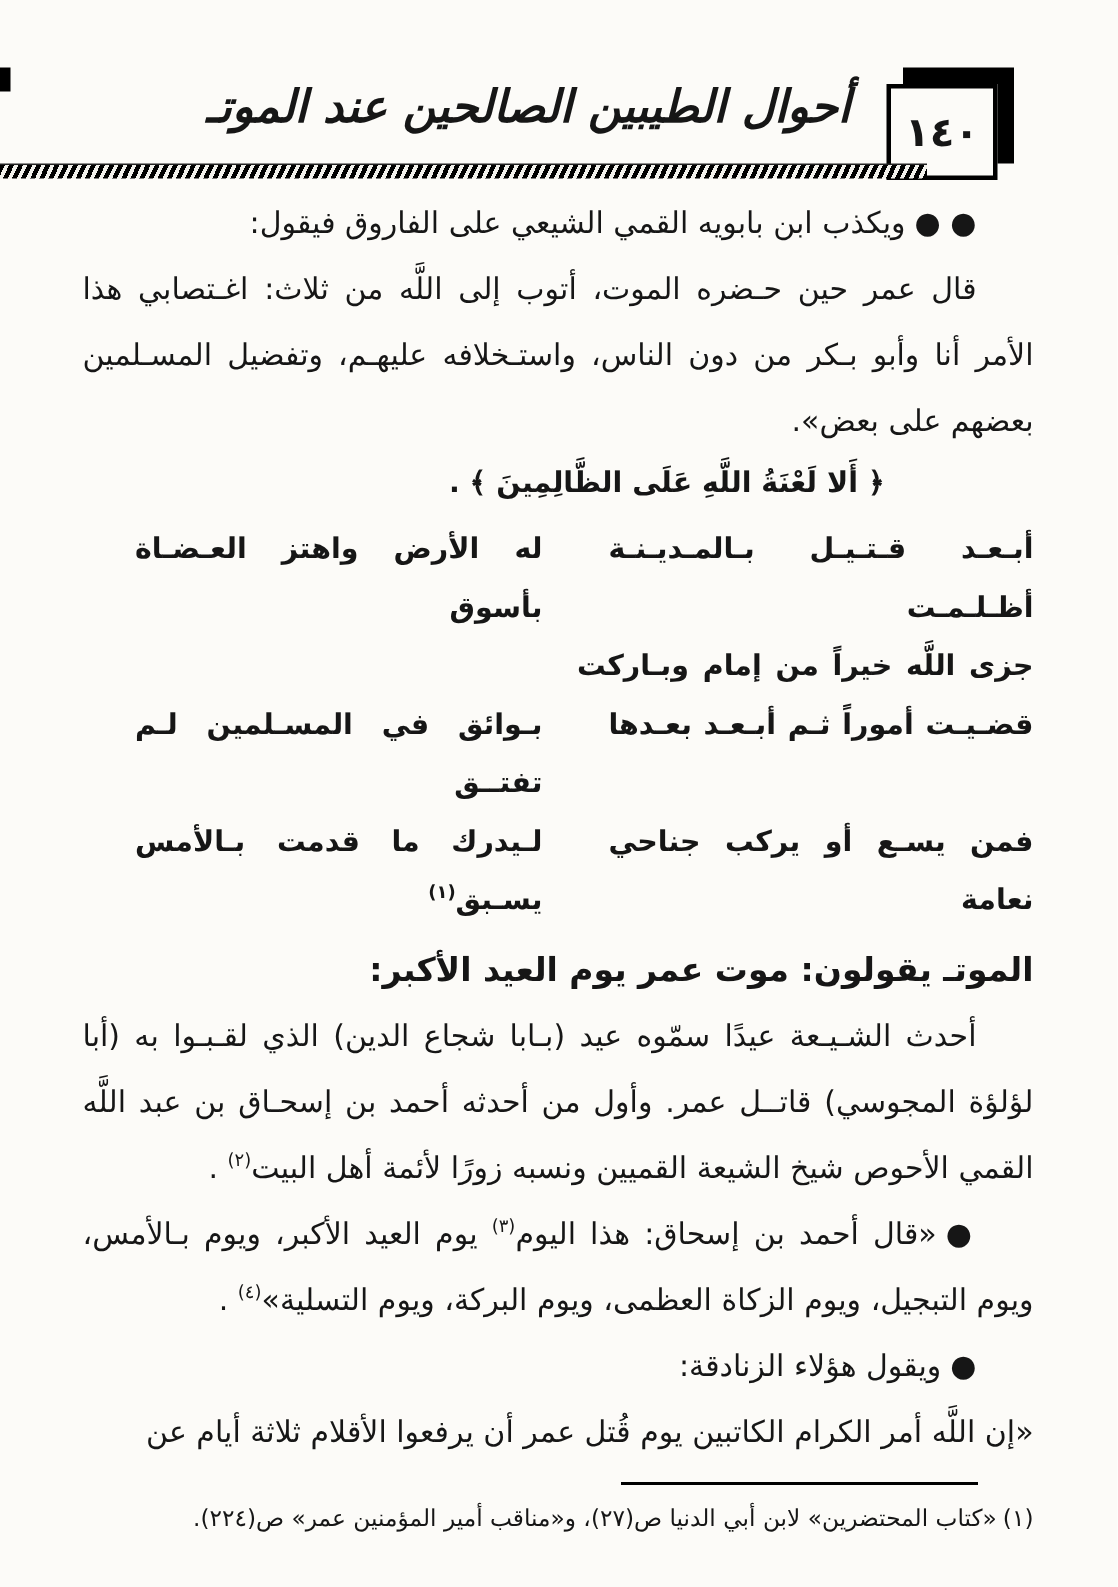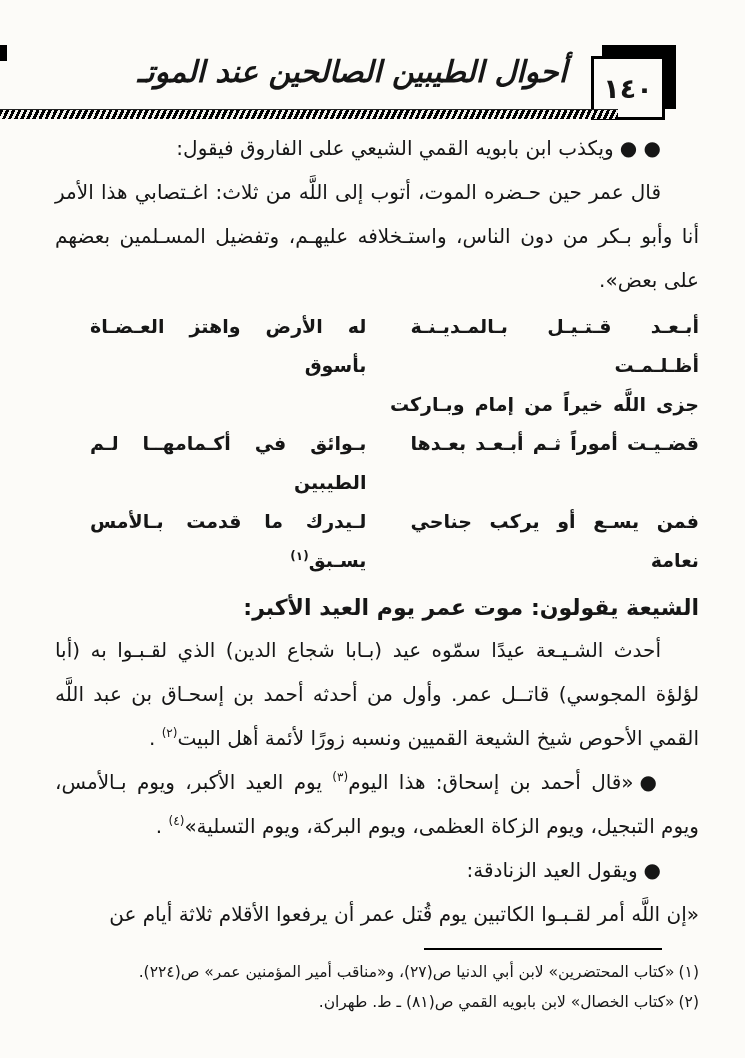--- a/index.html
+++ b/index.html
@@ -32,21 +32,21 @@
     position:absolute;top:109px;left:0;
     width:618px;height:9px;
     background:repeating-linear-gradient(115deg,#000 0 3px,#f2f1ec 3px 5.5px);
     border-top:1px solid #222;
   }
   .scan-artifact{
     position:absolute;top:45px;left:0;width:7px;height:16px;background:#000;
   }
   
   .content{
-    position:absolute;top:126px;right:46px;left:55px;
+    position:absolute;top:126px;right:56px;left:55px;
   }
   .para{
     margin:0;font-size:20px;line-height:44px;
     text-align:justify;
   }
   .indent{text-indent:38px;}
   .bullet{letter-spacing:3px;margin-left:6px;}
   sup.note{font-size:12px;line-height:0;}
   .quran{
     font-size:19px;font-weight:bold;line-height:40px;
@@ -83,51 +83,51 @@
     <span>١٤٠</span>
   </div>
   <div class="header-rule"></div>
 
   <div class="content">
 
     <p class="para indent"><span class="bullet">● ●</span><span>ويكذب ابن بابويه القمي الشيعي على الفاروق فيقول:</span></p>
 
     <p class="para indent">قال عمر حين حـضره الموت، أتوب إلى اللَّه من ثلاث: اغـتصابي هذا الأمر أنا وأبو بـكر من دون الناس، واستـخلافه عليهـم، وتفضيل المسـلمين بعضهم على بعض».</p>
 
+    <p class="quran">﴿ أَلا لَعْنَةُ اللَّهِ عَلَى الظَّالِمِينَ ﴾ .</p>
 
     <div class="poetry">
       <div class="poetry-line">
         <span class="hemi-r">أبـعـد قـتـيـل بـالمـديـنـة أظـلـمـت</span>
         <span class="hemi-l">له الأرض واهتز العـضـاة بأسوق</span>
       </div>
       <div class="poetry-line">
         <span class="hemi-r">جزى اللَّه خيراً من إمام وبـاركت</span>
       </div>
       <div class="poetry-line">
         <span class="hemi-r">قضـيـت أموراً ثـم أبـعـد بعـدها</span>
-        <span class="hemi-l">بـوائق في أكـمامهــا لـم الطيبين</span>
+        <span class="hemi-l">بـوائق في المسـلمين لـم تفتــق</span>
       </div>
       <div class="poetry-line">
         <span class="hemi-r">فمن يسـع أو يركب جناحي نعامة</span>
         <span class="hemi-l"><span>لـيدرك ما قدمت بـالأمس يسـبق</span><sup class="note">(١)</sup></span>
       </div>
     </div>
 
-    <h2 class="heading">الشيعة يقولون: موت عمر يوم العيد الأكبر:</h2>
+    <h2 class="heading">الموتـ يقولون: موت عمر يوم العيد الأكبر:</h2>
 
     <p class="para indent"><span>أحدث الشـيـعة عيدًا سمّوه عيد (بـابا شجاع الدين) الذي لقـبـوا به (أبا لؤلؤة المجوسي) قاتــل عمر. وأول من أحدثه أحمد بن إسحـاق بن عبد اللَّه القمي الأحوص شيخ الشيعة القميين ونسبه زورًا لأئمة أهل البيت</span><sup class="note">(٢)</sup><span> .</span></p>
 
     <p class="para indent"><span class="bullet">●</span><span>«قال أحمد بن إسحاق: هذا اليوم</span><sup class="note">(٣)</sup><span> يوم العيد الأكبر، ويوم بـالأمس، ويوم التبجيل، ويوم الزكاة العظمى، ويوم البركة، ويوم التسلية»</span><sup class="note">(٤)</sup><span> .</span></p>
 
-    <p class="para indent"><span class="bullet">●</span><span>ويقول العيد الزنادقة:</span></p>
+    <p class="para indent"><span class="bullet">●</span><span>ويقول هؤلاء الزنادقة:</span></p>
 
-    <p class="para">«إن اللَّه أمر لقـبـوا الكاتبين يوم قُتل عمر أن يرفعوا الأقلام ثلاثة أيام عن</p>
+    <p class="para">«إن اللَّه أمر الكرام الكاتبين يوم قُتل عمر أن يرفعوا الأقلام ثلاثة أيام عن</p>
 
     <div class="fn-divider"></div>
     <div class="footnotes">
       <p class="fn"><span class="fn-marker">(١)</span><span>«كتاب المحتضرين» لابن أبي الدنيا ص(٢٧)، و«مناقب أمير المؤمنين عمر» ص(٢٢٤).</span></p>
-      <p class="fn"><span class="fn-marker">(٢)</span><span>«كتاب الخصال» لابن بابويه القمي ص(٨١) ـ ط. طهران.</span></p>
       <p class="fn"> </p>
 
     </div>
 
   </div>
 </div>
 
 </body></html>

